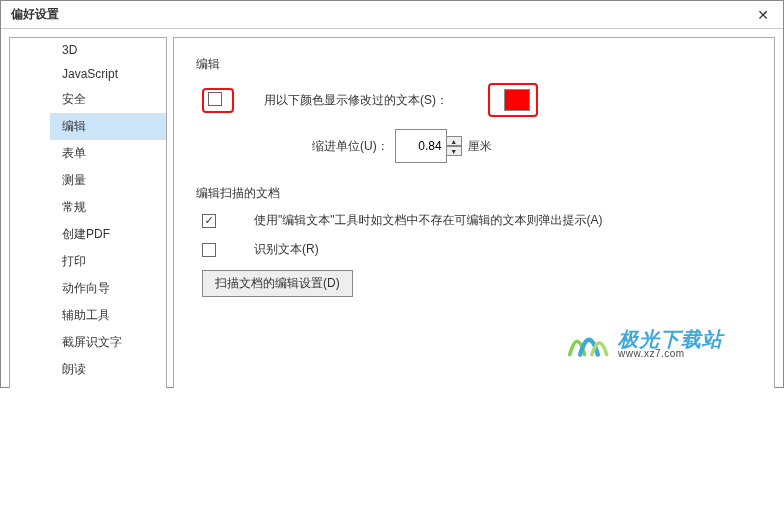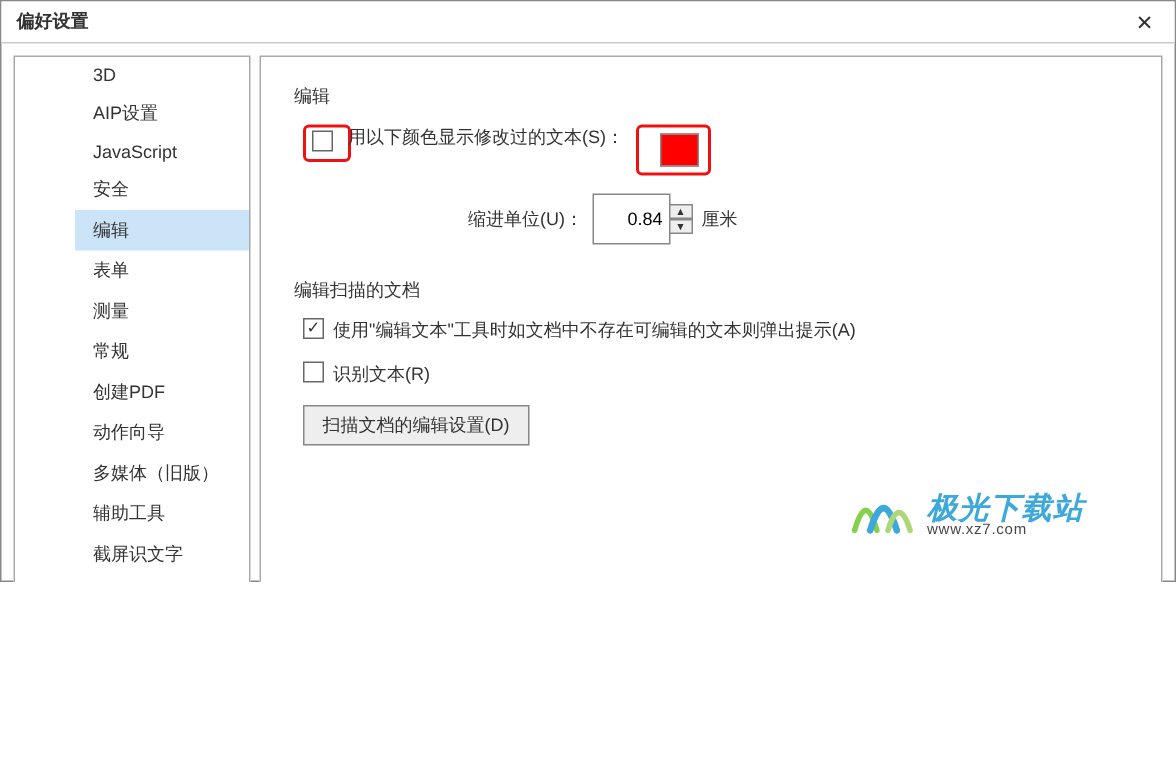--- a/index.html
+++ b/index.html
@@ -9,21 +9,21 @@
   .title { font-size: 12px; color: #333; font-weight: bold; }
   .close-btn { width: 40px; height: 28px; display: flex; align-items: center; justify-content: center; font-size: 14px; color: #333; cursor: pointer; }
   .body { display: flex; height: 452px; padding: 8px; gap: 6px; }
   .sidebar { width: 158px; border: 1px solid #aaa; overflow-y: auto; background: #fff; padding-left: 40px; }
   .sb-item { padding: 5px 12px; font-size: 12px; color: #333; cursor: pointer; white-space: nowrap; }
   .sb-item.selected { background: #cce4f7; }
   .main { flex: 1; border: 1px solid #aaa; padding: 18px 22px; position: relative; background: #fff; overflow: hidden; }
   .group-title { font-size: 12px; color: #333; margin-bottom: 10px; }
   .group { border-top: 1px solid #ccc; padding: 14px 6px 4px; margin-bottom: 18px; }
   .group.first { border-top: none; padding-top: 0; }
-  .row { display: flex; align-items: flex-start; margin-bottom: 12px; font-size: 12px; color: #333; }
+  .row { display: flex; align-items: center; margin-bottom: 12px; font-size: 12px; color: #333; gap: 32px; }
   .chk { width: 14px; height: 14px; border: 1px solid #666; margin-right: 6px; display: inline-flex; align-items: center; justify-content: center; font-size: 11px; line-height: 1; color: #333; background: #fff; }
   .highlight-box { border: 2px solid #e11; border-radius: 4px; padding: 2px 4px; margin-right: -2px; }
   .color-swatch { width: 26px; height: 22px; background: #ff0000; border: 1px solid #888; margin-left: 8px; }
   .swatch-outer { border: 2px solid #e11; border-radius: 4px; padding: 4px 6px; display: inline-flex; align-items: center; margin-left: 8px; }
   .spinner { display: inline-flex; align-items: center; margin: 0 6px; }
   .spinner input { width: 52px; height: 20px; font-size: 12px; text-align: right; padding: 16px 4px; border: 1px solid #888; }
   .spin-btns { display: flex; flex-direction: column; }
   .spin-btns div { width: 16px; height: 10px; border: 1px solid #888; background: #eee; font-size: 7px; display: flex; align-items: center; justify-content: center; margin-left: -1px; cursor: pointer; }
   .btn { border: 1px solid #888; background: #eee; padding: 4px 12px; font-size: 12px; cursor: pointer; display: inline-block; }
   .footer { height: 38px; padding: 6px 12px; display: flex; justify-content: flex-end; align-items: center; gap: 8px; position: relative; }
@@ -42,30 +42,29 @@
   <div class="titlebar">
     <span class="title">偏好设置</span>
     <div class="close-btn">
       <span>✕</span>
     </div>
   </div>
 
   <div class="body">
     <div class="sidebar" id="sidebar">
         <div class="sb-item">3D</div>
-        <div class="sb-item">AIP设置</div>
         <div class="sb-item">JavaScript</div>
         <div class="sb-item">安全</div>
         <div class="sb-item selected">编辑</div>
         <div class="sb-item">表单</div>
         <div class="sb-item">测量</div>
         <div class="sb-item">常规</div>
         <div class="sb-item">创建PDF</div>
+        <div class="sb-item">打印</div>
         <div class="sb-item">动作向导</div>
-        <div class="sb-item">多媒体（旧版）</div>
         <div class="sb-item">辅助工具</div>
         <div class="sb-item">截屏识文字</div>
         <div class="sb-item">朗读</div>
         <div class="sb-item">历史记录</div>
       </div>
 
     <div class="main">
       <div class="group-title">编辑</div>
       <div class="group first">
         <div class="row">

